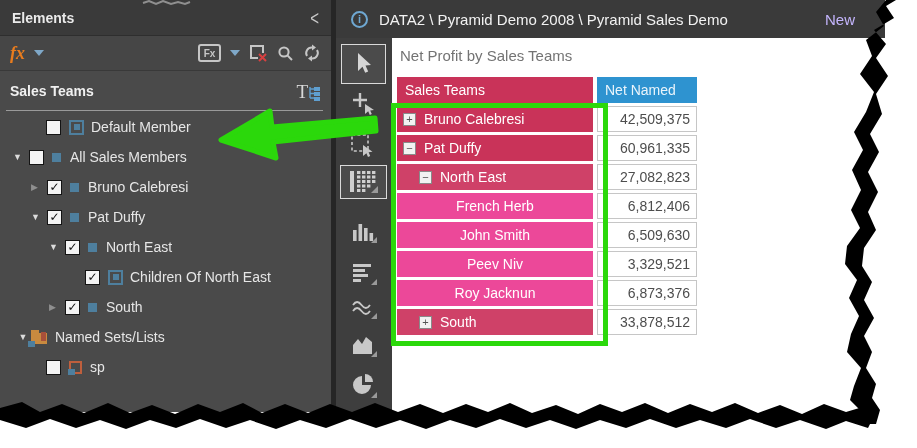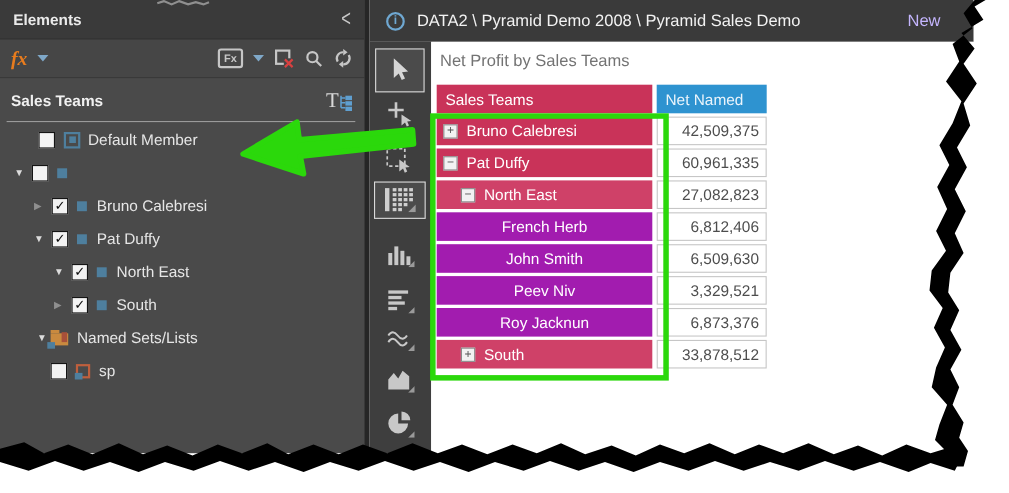--- a/index.html
+++ b/index.html
@@ -61,21 +61,21 @@
   
   .canvas{position:absolute;left:392px;top:38px;width:493px;height:374px;background:#fff}
   .canvas-title{position:absolute;left:8px;top:9px;color:#737373;font-size:15px}
   .grid{position:absolute;left:5px;top:39px}
   .grid-header{display:flex}
   .hc{height:26px;display:flex;align-items:center;font-size:14px;color:#fff;padding-left:8px}
   .hc.teams{width:196px;background:#c93359}
   .hc.profit{width:100px;background:#2e93d0;margin-left:4px;color:#eaf4fb}
   .grid-row{display:flex;margin-top:3px}
   .cell-label{width:196px;height:26px;display:flex;align-items:center;color:#fff;font-size:14px}
-  .lv0{background:#c93359}.lv1{background:#cf4168}.lv2{background:#a21caf}
+  .lv0{background:#c93359}.lv1{background:#cf4168}.lv2{background:#ec4899}
   .cell-label.lv0{padding-left:6px}
   .cell-label.lv1{padding-left:22px}
   .cell-label.lv2{justify-content:center}
   .expbox{width:13px;height:13px;background:#f2f2f2;border:1px solid #8a8a8a;color:#555;font-size:11px;
     line-height:11px;display:flex;align-items:center;justify-content:center;margin-right:8px;flex:0 0 13px}
   .cell-value{width:100px;height:26px;margin-left:4px;background:#fff;border:1px solid #c6c6c6;
     display:flex;align-items:center;justify-content:flex-end;padding-right:6px;color:#4d4d4d;font-size:14px}
 
   
   .green-rect{position:absolute;left:391px;top:103px;width:217px;height:243px;
@@ -122,55 +122,61 @@
         <span class="t-letter">T</span>
         <svg width="13" height="16" viewBox="0 0 13 16">
           <path d="M2,2 V13 M2,4 H6 M2,8.5 H6 M2,13 H6" stroke="#5f9fd0" stroke-width="1.4" fill="none"></path>
           <rect x="6" y="2" width="6" height="4" fill="#5f9fd0"></rect>
           <rect x="6" y="7" width="6" height="4" fill="#5f9fd0"></rect>
           <rect x="6" y="12" width="6" height="4" fill="#5f9fd0"></rect>
         </svg>
       </span>
     </div>
     <div class="tree">
-        <div class="tree-item" style="padding-left: 35px;">
+        <div class="tree-item" style="padding-left: 46px;">
           <span class="cb"></span>
           <span class="ico-set"></span>
           <span>Default Member</span>
         </div>
         <div class="tree-item" style="padding-left: 13px;">
           <span class="exp down"></span>
           <span class="cb"></span>
           <span class="ico-member"></span>
+          <span>All Sales Members</span>
         </div>
         <div class="tree-item" style="padding-left: 31px;">
           <span class="exp right"></span>
           <span class="cb checked"></span>
           <span class="ico-member"></span>
           <span>Bruno Calebresi</span>
         </div>
         <div class="tree-item" style="padding-left: 31px;">
           <span class="exp down"></span>
           <span class="cb checked"></span>
           <span class="ico-member"></span>
           <span>Pat Duffy</span>
         </div>
         <div class="tree-item" style="padding-left: 49px;">
           <span class="exp down"></span>
           <span class="cb checked"></span>
           <span class="ico-member"></span>
           <span>North East</span>
         </div>
+        <div class="tree-item" style="padding-left: 85px;">
+          <span class="cb checked"></span>
+          <span class="ico-set"></span>
+          <span>Children Of North East</span>
+        </div>
         <div class="tree-item" style="padding-left: 49px;">
           <span class="exp right"></span>
           <span class="cb checked"></span>
           <span class="ico-member"></span>
           <span>South</span>
         </div>
-        <div class="tree-item" style="padding-left: 30px; text-align: center;">
+        <div class="tree-item" style="padding-left: 15px; text-align: center;">
           <span class="exp down"></span>
           <span class="ico-folder">
             <span class="blue-sq"></span>
           </span>
           <span>Named Sets/Lists</span>
         </div>
         <div class="tree-item" style="padding-left: 46px;">
           <span class="cb"></span>
           <span class="ico-namedset">
             <span class="blue-sq"></span>

